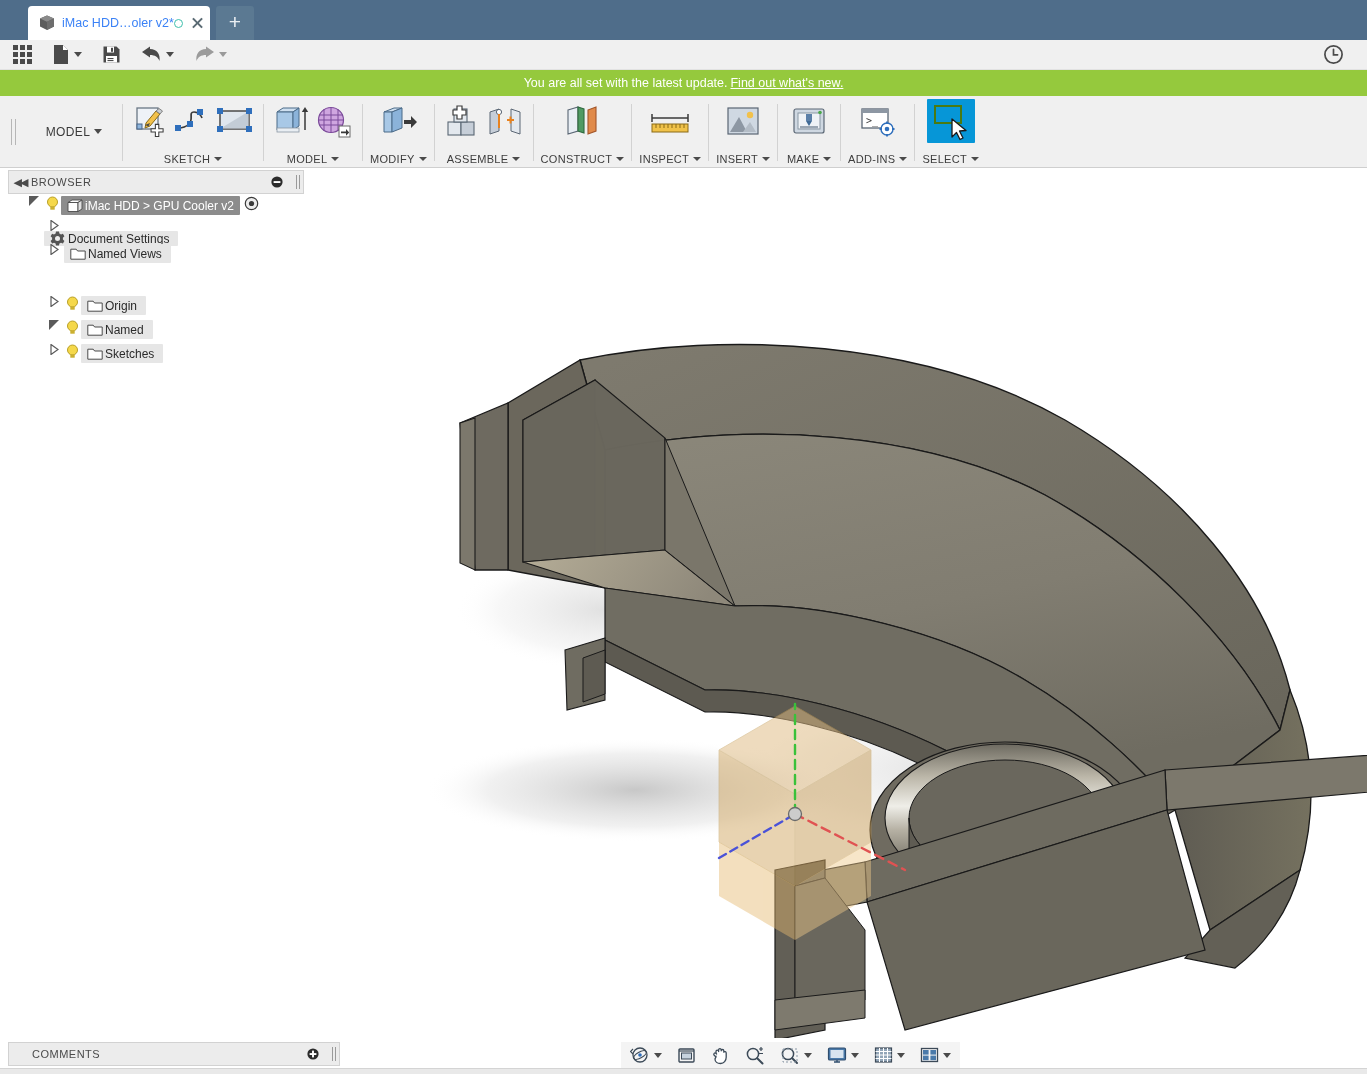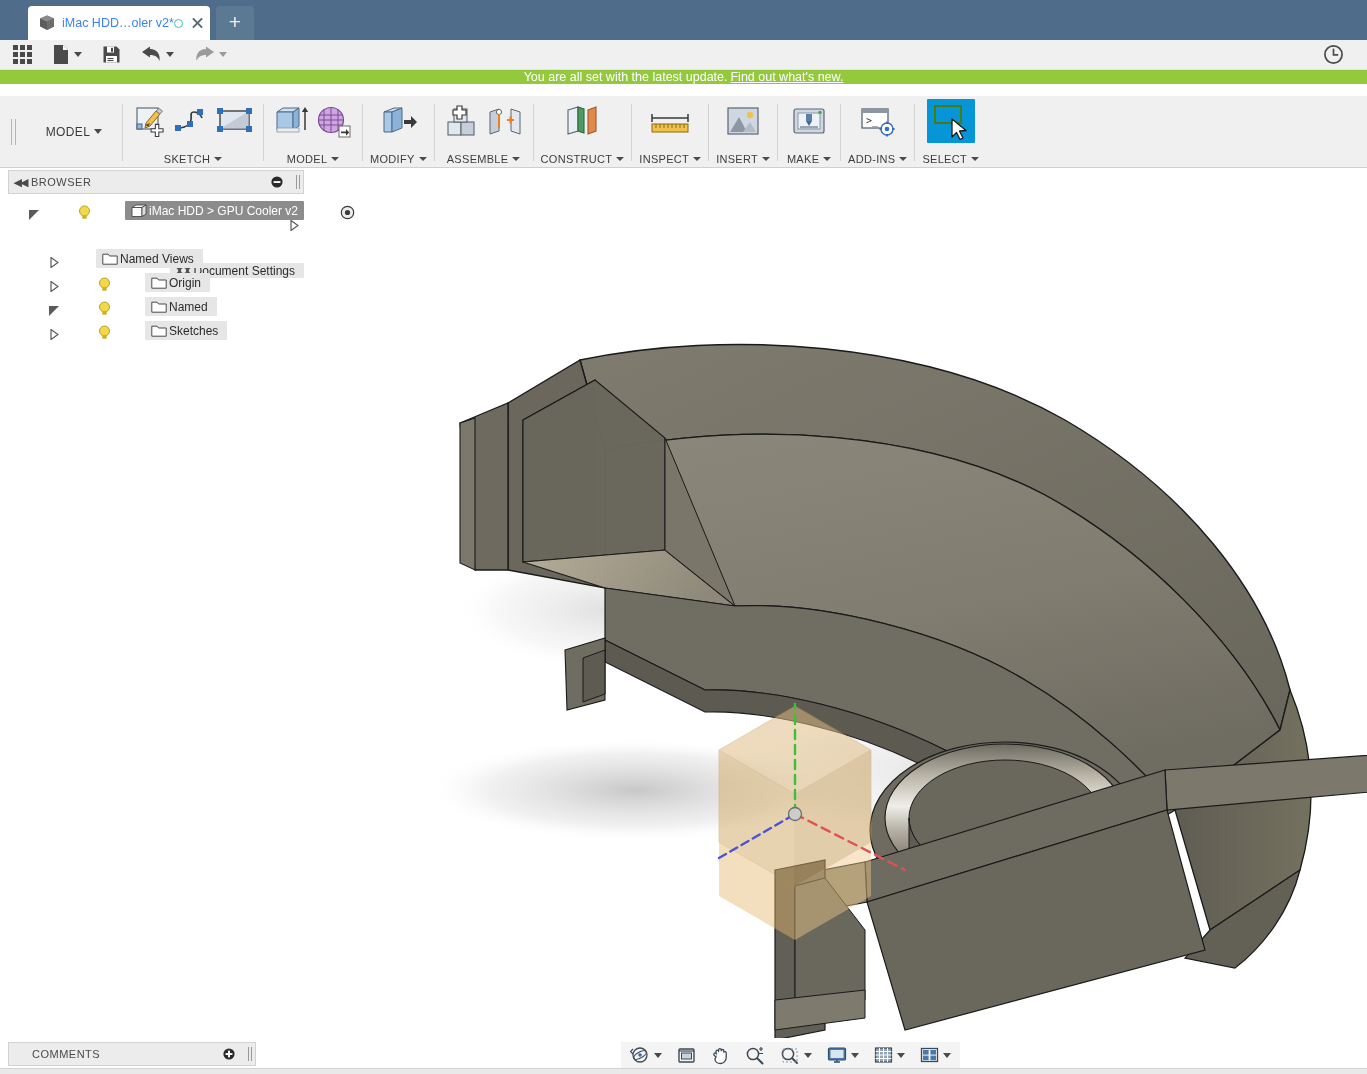--- a/index.html
+++ b/index.html
@@ -65,21 +65,21 @@
   .caret-sm {
     width: 0; height: 0; margin-left: 4px;
     border-left: 4px solid transparent; border-right: 4px solid transparent;
     border-top: 5px solid #4a4a4a;
   }
   .caret-sm.dim { border-top-color: #9a9a9a; }
   .clock-btn { position: absolute; right: 22px; top: 3px; cursor: pointer; }
 
   
   .banner {
-    position: absolute; left: 0; top: 70px; width: 1367px; height: 14px;
+    position: absolute; left: 0; top: 70px; width: 1367px; height: 26px;
     background: #95c93d; color: #ffffff;
     display: flex; align-items: center; justify-content: center;
     font-size: 12.5px;
   }
   .banner a { color: #ffffff; text-decoration: underline; margin-left: 3px; cursor: pointer; }
 
   
   .ribbon {
     position: absolute; left: 0; top: 96px; width: 1367px; height: 72px;
     background: #f0f0f0; border-bottom: 1px solid #cfcfcf;
@@ -125,23 +125,22 @@
     width: 22px; text-align: center; font-size: 11px; color: #4a4a4a; cursor: pointer;
     letter-spacing: -2px;
   }
   .browser-title { font-size: 11px; color: #4a4a4a; letter-spacing: .5px; flex: 1 1 auto; }
   .browser-min { width: 22px; text-align: center; cursor: pointer; }
   .browser-grip { width: 10px; display: flex; justify-content: center; cursor: col-resize; }
   .browser-grip i { width: 1px; height: 14px; background: #9a9a9a; margin: 0 1px; }
 
   .tree { position: absolute; left: 8px; top: 196px; width: 296px; }
   .tnode {
-    display: flex; align-items: flex-end; height: 24px; font-size: 12px; color: #2b2b2b;
+    display: flex; align-items: flex-start; height: 24px; font-size: 12px; color: #2b2b2b;
     cursor: pointer;
-    gap: 32px;
   }
   .tnode .pill {
     display: inline-flex; align-items: center; height: 19px; padding: 0 9px 0 3px;
     background: #e6e6e6; border-radius: 1px;
   }
   .tnode.root .pill { background: #8c8c8c; color: #ffffff; padding-right: 6px; }
   .twisty {
     width: 20px; flex: 0 0 auto; display: flex; align-items: center; justify-content: center;
     cursor: pointer;
   }
@@ -157,21 +156,21 @@
     position: absolute; left: 305px; top: 170px; width: 1062px; height: 868px;
     background: #ffffff; overflow: hidden;
   }
   .canvas-left-strip {
     position: absolute; left: 0; top: 370px; width: 305px; height: 668px;
     background: #ffffff;
   }
 
   
   .comments {
-    position: absolute; left: 8px; top: 1042px; width: 248px; height: 24px;
+    position: absolute; left: 8px; top: 1042px; width: 332px; height: 24px;
     background: #ececec; border: 1px solid #d2d2d2;
     display: flex; align-items: center;
   }
   .comments-title {
     font-size: 11px; color: #4a4a4a; letter-spacing: .5px; flex: 1 1 auto; padding-left: 23px;
   }
   .navbar {
     position: absolute; left: 621px; top: 1042px; height: 26px;
     background: #f4f4f4; display: flex; align-items: center; padding: 0 6px;
   }
@@ -740,21 +739,21 @@
       <span class="pill">
         <span class="ticon">
           <svg width="16" height="13" viewBox="0 0 16 13">
             <path d="M0.8 2.2 h5.4 l1.4 1.8 h7.6 v8.2 h-14.4 z" fill="#ffffff" stroke="#4a4a4a" stroke-width="1"></path>
           </svg>
         </span>
         <span class="tlabel">Named Views</span>
       </span>
     </div>
 
-    <div class="tnode" style="padding-left:36px;">
+    <div class="tnode" style="padding-left:36px;margin-top:28px;">
       <span class="twisty">
         <svg class="tri-r" viewBox="0 0 9 11">
             <polygon points="1,0.5 8,5.5 1,10.5" fill="none" stroke="#5a5a5a" stroke-width="1.2"></polygon>
           </svg>
       </span>
       <span class="bulb">
         <svg width="13" height="15" viewBox="0 0 13 15">
           <circle cx="6.5" cy="6" r="5" fill="#f5d84a" stroke="#b9a028" stroke-width="1"></circle>
           <rect x="4.3" y="10.3" width="4.4" height="3.4" fill="#cbb02f"></rect>
         </svg>

